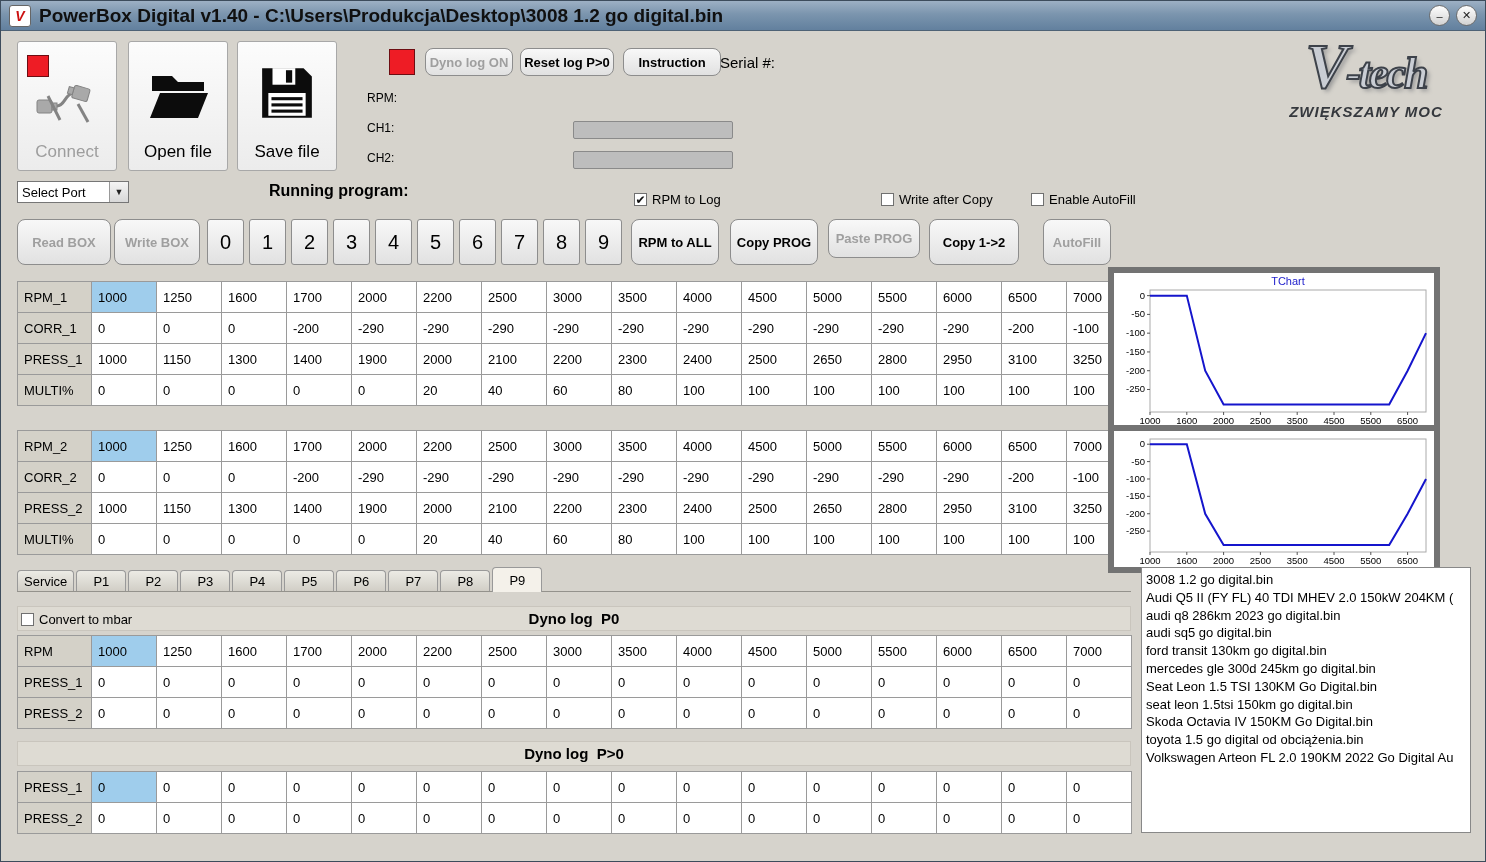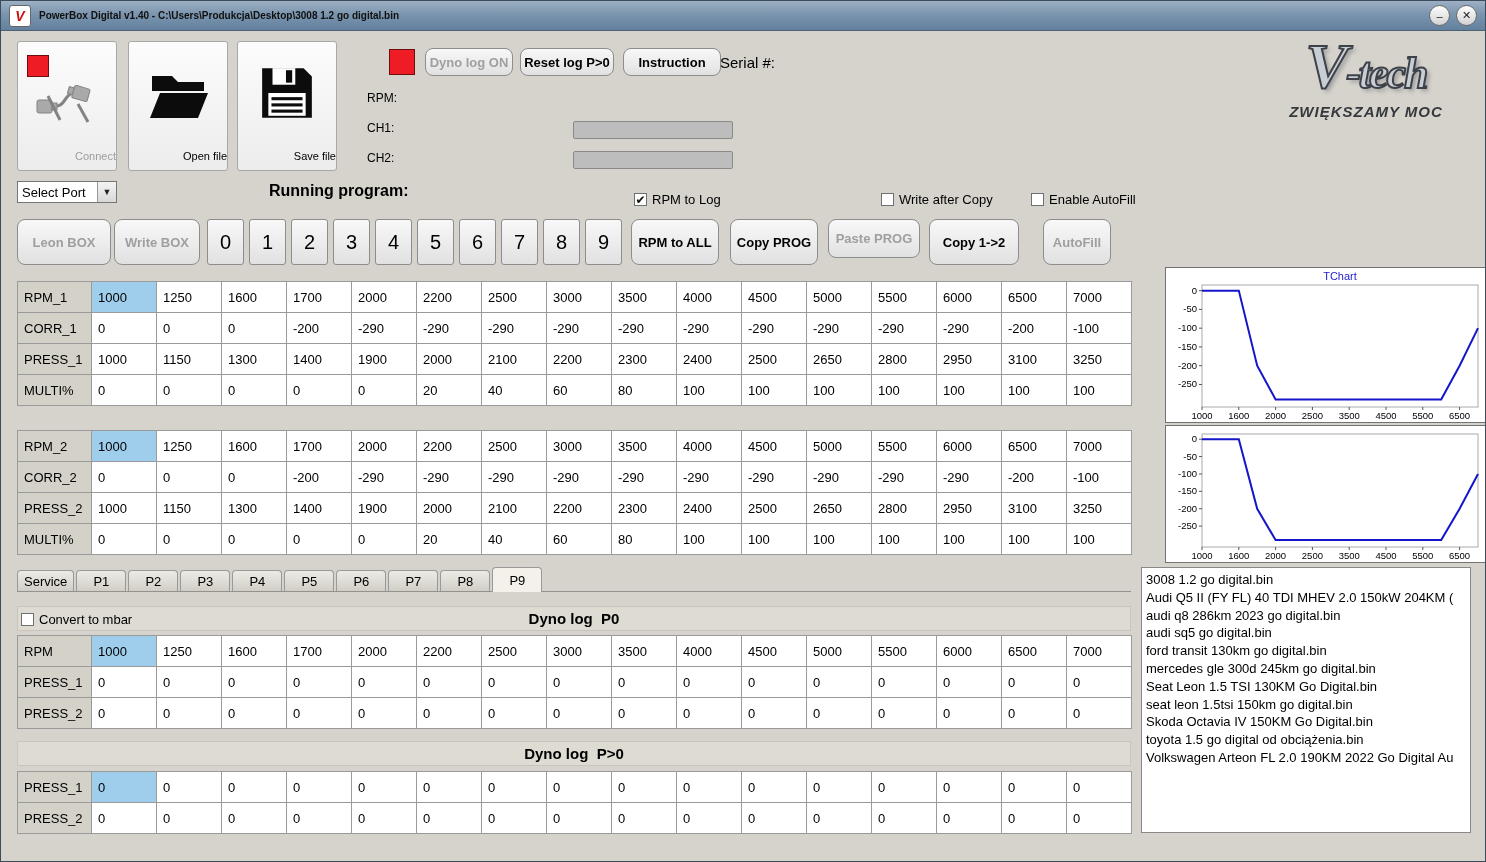--- a/index.html
+++ b/index.html
@@ -8,30 +8,30 @@
        border:1px solid #3d4c5c;box-sizing:border-box;}
 
   
   .titlebar{position:absolute;left:0;top:0;width:100%;height:30px;
     background:linear-gradient(180deg,#9db0c4 0%,#7b95ae 45%,#62809e 100%);
     display:flex;align-items:center;padding:0 8px;box-sizing:border-box;
     border-bottom:1px solid #4e6275;}
   .title-icon{width:20px;height:20px;background:#fff;border:1px solid #666;border-radius:3px;
     display:flex;align-items:center;justify-content:center;
     font-weight:bold;font-style:italic;color:#cc1111;font-size:14px;flex:0 0 auto;}
-  .title-text{margin-left:8px;font-size:10px;font-weight:bold;color:#101010;white-space:nowrap;}
+  .title-text{margin-left:8px;font-size:19px;font-weight:bold;color:#101010;white-space:nowrap;}
   .win-controls{margin-left:auto;display:flex;gap:6px;}
   .win-btn{width:19px;height:19px;border-radius:50%;
     background:linear-gradient(#fefefe,#d2d2d2);border:1px solid #6d6d6d;
     display:flex;align-items:center;justify-content:center;font-size:11px;color:#222;cursor:default;}
 
   
   .bigbtn{position:absolute;top:40px;height:130px;width:100px;
     background:linear-gradient(#fcfcfc,#ececec);border:1px solid #a8a8a8;border-radius:3px;box-sizing:border-box;}
-  .bigbtn .lbl{position:absolute;bottom:8px;width:100%;text-align:right;font-size:11px;color:#000;}
+  .bigbtn .lbl{position:absolute;bottom:8px;width:100%;text-align:center;font-size:17px;color:#000;}
   #connect-btn{left:16px;} #open-btn{left:127px;} #save-btn{left:236px;}
   #connect-btn .lbl{color:#9d9d9d;}
   .conn-led{position:absolute;left:9px;top:13px;width:20px;height:20px;background:#ee1c25;border:1px solid #6d0d12;}
   .big-icon{position:absolute;left:50%;transform:translateX(-50%);}
   #connect-btn .big-icon{top:38px;} #open-btn .big-icon{top:26px;} #save-btn .big-icon{top:22px;}
 
   
   .btn{position:absolute;background:linear-gradient(#f8f8f8,#e1e1e1);
     border:1px solid #8d8d8d;border-radius:8px;font-size:13px;
     display:flex;align-items:center;justify-content:center;box-sizing:border-box;cursor:default;font-weight:bold;}
@@ -43,21 +43,21 @@
   #btn-instruction{left:622px;top:47px;width:98px;height:28px;}
   #lbl-serial{position:absolute;left:719px;top:53px;font-size:15px;}
 
   .biglabel{position:absolute;font-size:12px;}
   #lbl-rpm{left:366px;top:90px;} #lbl-ch1{left:366px;top:120px;} #lbl-ch2{left:366px;top:150px;}
   .progress{position:absolute;width:158px;height:16px;background:#bdbdbd;border:1px solid #8a8a8a;border-radius:2px;}
   #bar-ch1{left:572px;top:120px;} #bar-ch2{left:572px;top:150px;}
   #lbl-running{position:absolute;left:268px;top:181px;font-size:16px;font-weight:bold;}
 
   
-  .select{position:absolute;left:16px;top:180px;width:100px;height:22px;background:#fff;
+  .select{position:absolute;left:16px;top:180px;width:112px;height:22px;background:#fff;
     border:1px solid #767676;display:flex;align-items:stretch;font-size:13px;box-sizing:border-box;}
   .select .txt{flex:1;display:flex;align-items:center;padding-left:4px;white-space:nowrap;overflow:hidden;}
   .select .arrow{width:18px;background:linear-gradient(#f4f4f4,#d8d8d8);border-left:1px solid #999;
     display:flex;align-items:center;justify-content:center;font-size:9px;color:#222;}
 
   
   .checkbox{position:absolute;display:flex;align-items:center;gap:5px;font-size:13px;height:15px;}
   .cb-box{width:13px;height:13px;background:#fff;border:1px solid #707070;
     display:flex;align-items:center;justify-content:center;font-size:12px;line-height:12px;color:#111;box-sizing:border-box;}
   #cb-rpmlog{left:633px;top:191px;} #cb-writecopy{left:880px;top:191px;} #cb-autofill{left:1030px;top:191px;}
@@ -92,21 +92,21 @@
     border-radius:4px 4px 0 0;font-size:13px;display:flex;align-items:center;justify-content:center;box-sizing:border-box;}
   .tab.active{height:25px;background:#f4f1ea;margin-bottom:-1px;z-index:2;}
 
   
   .band{position:absolute;left:16px;width:1114px;height:25px;background:#dedbd3;
     border:1px solid #c9c5bd;display:flex;align-items:center;justify-content:center;
     font-size:15px;font-weight:bold;white-space:pre;box-sizing:border-box;}
   #band-p0{top:605px;} #band-pgt0{top:740px;}
 
   
-  .chart-panel{position:absolute;left:1164px;background:#fff;border:1px solid #737373;box-sizing:content-box;}
+  .chart-panel{position:absolute;left:1107px;background:#fff;border:6px solid #737373;box-sizing:content-box;}
   #chart1{top:266px;width:320px;height:154px;}
   #chart2{top:424px;width:320px;height:136px;}
   #filelist{position:absolute;left:1140px;top:566px;width:330px;height:266px;background:#fff;
     border:1px solid #888;overflow:hidden;padding:3px 4px;box-sizing:border-box;}
   .file-item{font-size:13px;line-height:17.8px;white-space:nowrap;overflow:hidden;}
 
   
   #logo{position:absolute;left:1258px;top:34px;width:214px;height:105px;text-align:center;}
   .brand{font-family:"Liberation Serif",serif;font-style:italic;font-weight:bold;
     color:#c9cdd4;-webkit-text-stroke:2px #3d424a;text-shadow:3px 3px 4px #9a9a9a;letter-spacing:-2px;line-height:1;}
@@ -196,21 +196,21 @@
   </div>
   <div class="checkbox" id="cb-writecopy">
     <span class="cb-box"></span>
     <span>Write after Copy</span>
   </div>
   <div class="checkbox" id="cb-autofill">
     <span class="cb-box"></span>
     <span>Enable AutoFill</span>
   </div>
 
-  <div class="btn disabled" id="btn-readbox">Leon BOX</div>
+  <div class="btn disabled" id="btn-readbox">Read BOX</div>
   <div class="btn disabled" id="btn-writebox">Write BOX</div>
   <div id="digits">
       <div class="numbtn">0</div>
       <div class="numbtn">1</div>
       <div class="numbtn">2</div>
       <div class="numbtn">3</div>
       <div class="numbtn">4</div>
       <div class="numbtn">5</div>
       <div class="numbtn">6</div>
       <div class="numbtn">7</div>

